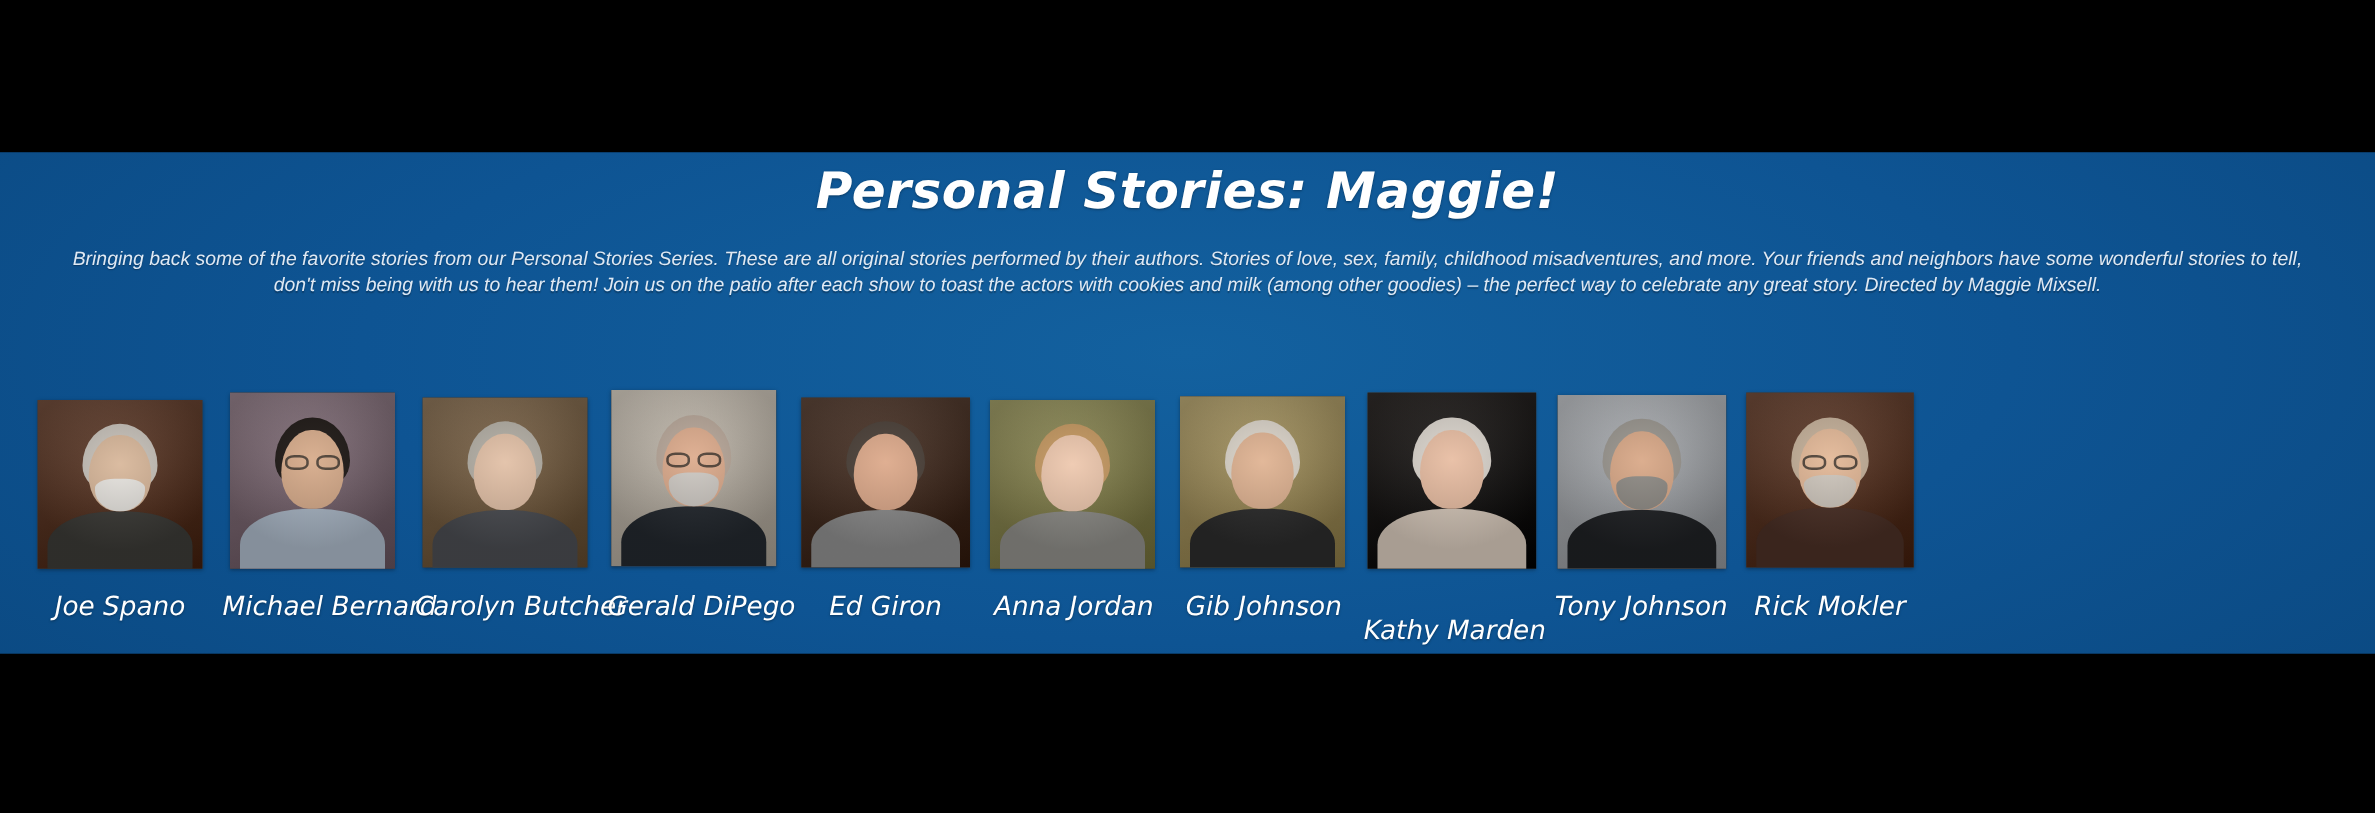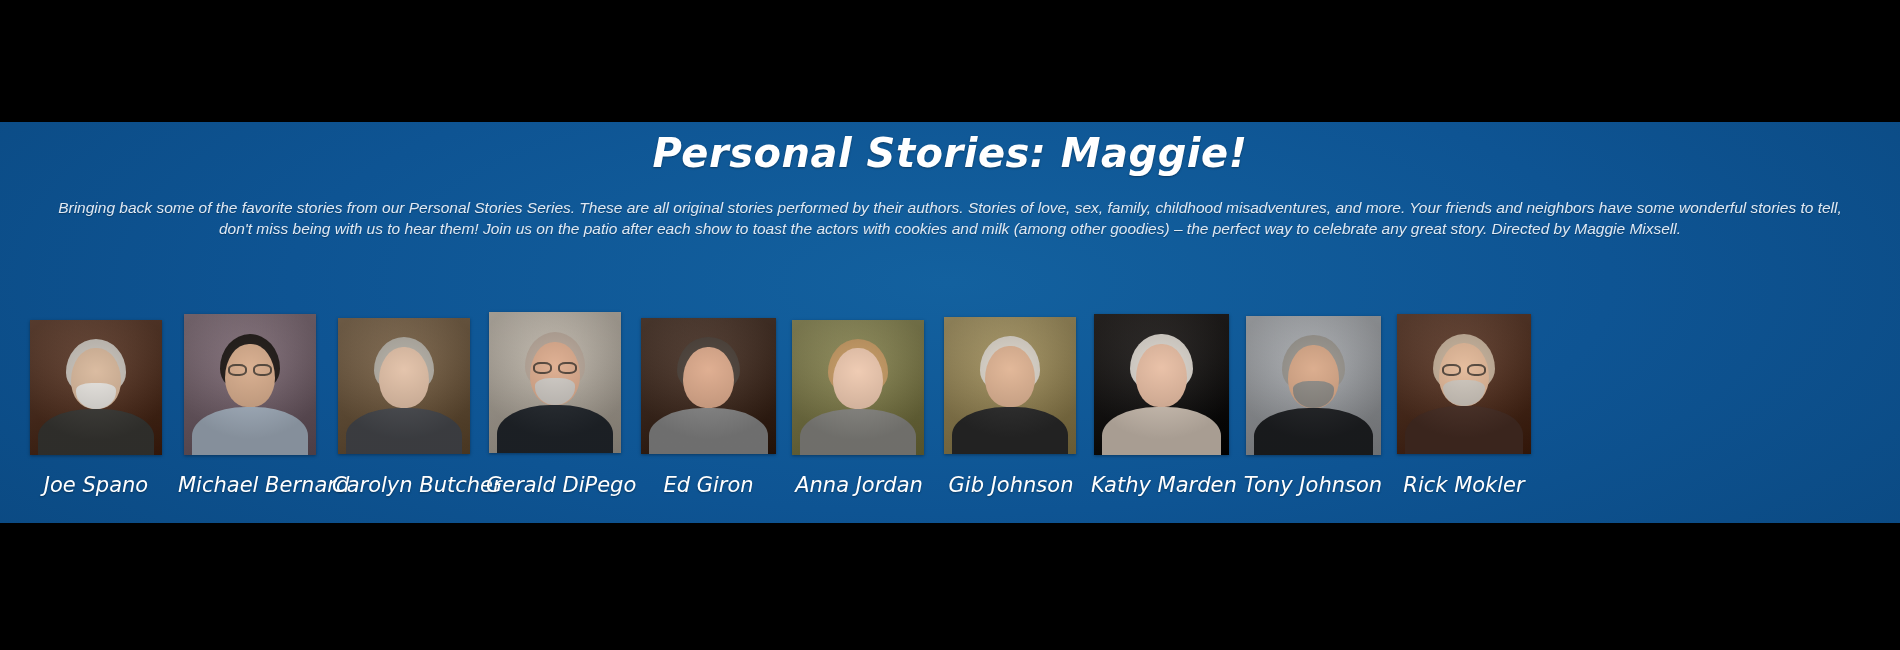--- a/index.html
+++ b/index.html
@@ -252,21 +252,21 @@
         <div class="cast-name" style="left: 941px; top: 351px; width: 140px;">Gib Johnson</div>
         <div class="headshot" style="left: 1094px; top: 192px; width: 135px; height: 141px;">
           <div class="photo">
             <div class="pbg" style="background: linear-gradient(160deg, rgb(46, 42, 40) 0%, rgb(0, 0, 0) 100%);"></div>
             <div class="body" style="left: 8.1px; width: 118.8px; height: 47.94px; background: rgb(215, 201, 187);"></div>
             <div class="hair" style="left: 36.45px; top: 19.74px; width: 62.1px; height: 56.4px; background: rgb(220, 214, 206);"></div>
             <div class="head" style="left: 41.85px; top: 29.61px; width: 51.3px; height: 63.45px; background: rgb(232, 189, 162);"></div>
             <div class="shade"></div>
           </div>
         </div>
-        <div class="cast-name" style="left: 1091px; top: 351px; width: 145px;">Kathy Marden</div>
+        <div class="cast-name" style="left: 1091px; top: 370px; width: 145px;">Kathy Marden</div>
         <div class="headshot" style="left: 1246px; top: 194px; width: 135px; height: 139px;">
           <div class="photo">
             <div class="pbg" style="background: linear-gradient(160deg, rgb(185, 188, 192) 0%, rgb(139, 142, 146) 100%);"></div>
             <div class="body" style="left: 8.1px; width: 118.8px; height: 47.26px; background: rgb(31, 33, 36);"></div>
             <div class="hair" style="left: 36.45px; top: 19.46px; width: 62.1px; height: 55.6px; background: rgb(155, 151, 144);"></div>
             <div class="head" style="left: 41.85px; top: 29.19px; width: 51.3px; height: 62.55px; background: rgb(217, 168, 135);"></div>
             <div class="beard" style="left: 46.575px; top: 65.33px; width: 41.85px; height: 26.41px; background: rgb(142, 138, 132);"></div>
             <div class="shade"></div>
           </div>
         </div>

